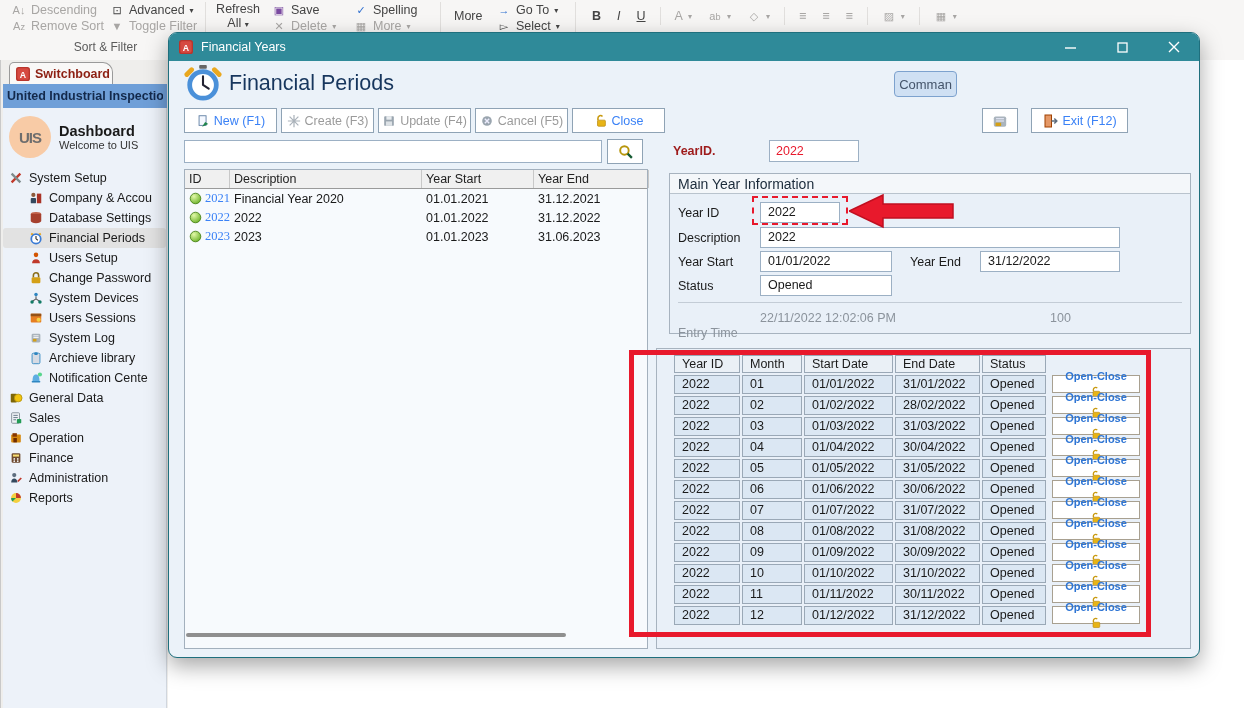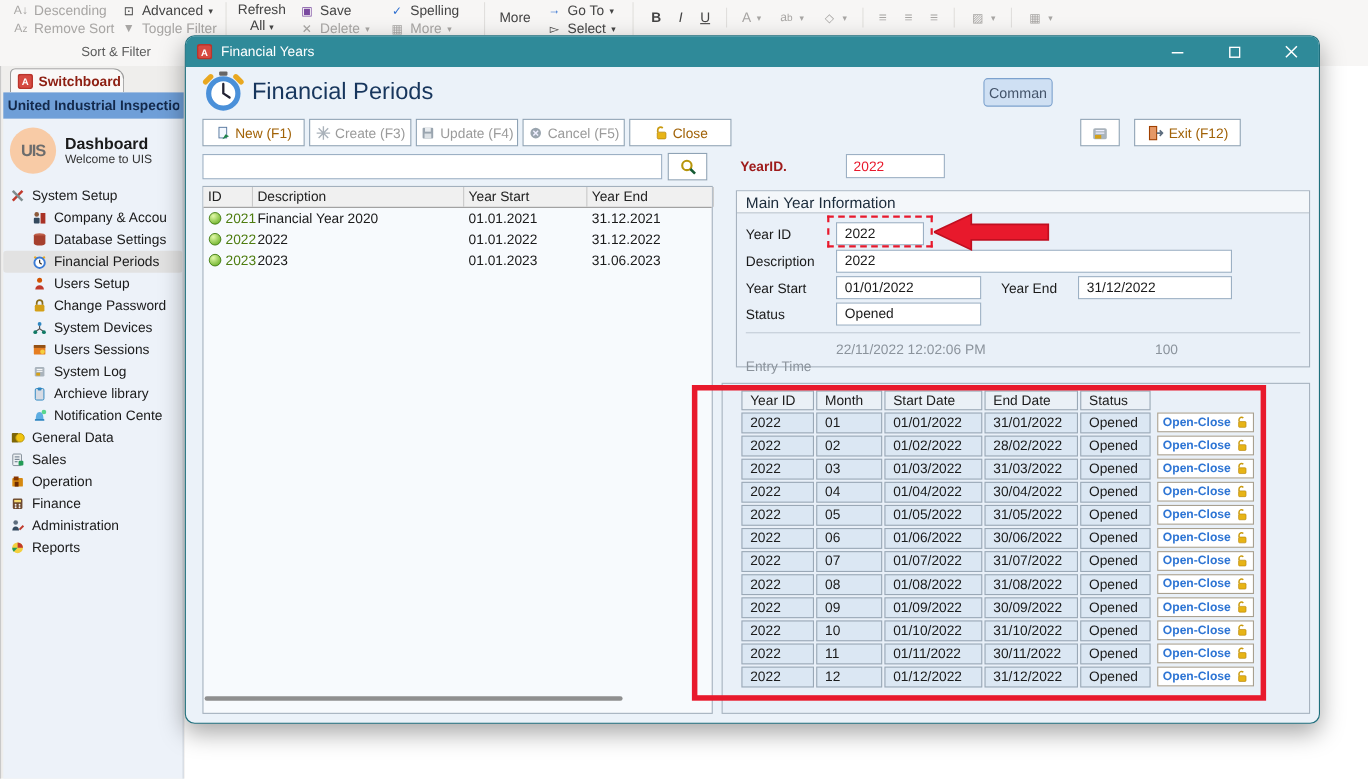--- a/index.html
+++ b/index.html
@@ -46,58 +46,58 @@
   #dialog { left:168px; top:32px; width:1032px; height:626px; background:#ebf2f9; border:1px solid #1f6f7d; border-radius:9px; box-shadow:0 8px 22px rgba(0,0,0,.35); z-index:5; }
   #titlebar { position:absolute; left:0; top:0; width:100%; height:28px; background:#2f8a99; border-radius:8px 8px 0 0; display:flex; align-items:center; padding:0 10px; gap:8px; }
   #titlebar .wt { color:#fff; font-size:12.5px; }
   #win-controls { position:absolute; right:14px; top:0; height:28px; display:flex; align-items:center; gap:30px; }
   .winbtn { width:22px; height:20px; display:flex; align-items:center; justify-content:center; }
 
   #page-head { position:absolute; left:15px; top:31px; display:flex; align-items:center; gap:7px; }
   #page-title { font-size:21.5px; color:#17365d; }
 
   .btn { background:#fff; border:1px solid #8fa3b5; display:flex; align-items:center; justify-content:center; gap:4px; font-size:12.5px; cursor:default; }
-  .btn .lbl-blue { color:#a16207; }
+  .btn .lbl-blue { color:#3b82f6; }
   .btn .lbl-gray { color:#9b9b9b; }
   #comman-btn { position:absolute; left:725px; top:38px; width:63px; height:26px; background:#cfe0f3; border:1px solid #7da2ce; border-radius:4px; font-size:13px; color:#44546a; display:flex; align-items:center; justify-content:center; }
   #toolbar { position:absolute; left:15px; top:75px; display:flex; gap:4px; }
   #toolbar .btn { width:93px; height:25px; }
   #log-btn { position:absolute; left:813px; top:75px; width:36px; height:25px; }
   #exit-btn { position:absolute; left:862px; top:75px; width:97px; height:25px; }
 
   #search-input { position:absolute; left:15px; top:107px; width:418px; height:23px; border:1px solid #9cb0c4; background:#fff; font-size:12.5px; padding:0 6px; font-family:inherit; }
   #search-btn { position:absolute; left:438px; top:106px; width:36px; height:25px; }
   #yearid-label { position:absolute; left:504px; top:111px; font-size:12.5px; font-weight:bold; color:#9e1b1b; }
   #yearid-field { position:absolute; left:600px; top:107px; width:90px; height:22px; border:1px solid #9cb0c4; background:#fff; color:#e8192c; font-size:12.5px; padding:0 6px; font-family:inherit; }
 
   
   #years-list { position:absolute; left:15px; top:136px; width:464px; height:480px; background:#f7fafd; border:1px solid #a3b0bd; }
   .years-head, .yrow { display:grid; grid-template-columns:45px 192px 112px 115px; }
   .years-head { background:#f0f0f0; border-bottom:1px solid #9a9a9a; }
   .years-head div { font-size:12.5px; color:#222; padding:2px 4px; border-right:1px solid #c8c8c8; height:18px; }
   .yrow { height:19px; align-items:center; }
   .yrow .c { font-size:12.5px; color:#1a1a1a; padding:0 4px; display:flex; align-items:center; gap:3px; }
-  .yrow .c.idc span.yr { color:#4d7c0f; }
+  .yrow .c.idc span.yr { color:#3b82f6;font-family:Liberation Serif, serif; }
   #years-scrollbar { position:absolute; left:17px; top:600px; width:380px; height:4px; background:#8f8f8f; border-radius:2px; }
 
   
   #main-info { position:absolute; left:500px; top:140px; width:522px; height:161px; border:1px solid #a7b3bf; background:#e9f0f8; }
   #main-info .box-title { height:20px; background:#f4f7fa; border-bottom:1px solid #b9c3cd; font-size:14px; color:#1a2a3a; padding:2px 8px; }
   .frow { position:absolute; font-size:12.5px; color:#1a1a1a; }
   .fld { position:absolute; background:#fff; border:1px solid #9cb0c4; font-size:12.5px; color:#1a1a1a; padding:2px 7px; height:21px; }
   #mi-divider { position:absolute; left:8px; top:128px; width:504px; height:1px; background:#c3ccd6; }
   .gray-t { color:#8b939c; font-size:12.5px; position:absolute; }
 
   
   #periods-box { position:absolute; left:487px; top:315px; width:535px; height:301px; border:1px solid #a7b3bf; background:#e9f0f8; }
   .p-head-wrap, .prow-wrap { position:relative; display:flex; gap:6px; margin-bottom:2px; }
   .p-grid { display:grid; grid-template-columns:66px 60px 89px 85px 64px; gap:2px; }
   .p-grid .pc { background:#dbe7f3; border:1px solid #9aa8b6; font-size:12.5px; color:#1a1a1a; padding:1px 7px; height:19px; }
   .p-head-wrap .pc { background:#eaf0f6; font-size:12.5px; height:18px; }
-  .oc-btn { width:88px; height:18px; background:#fff; border:1px solid #a8a090; display:flex; align-items:center; justify-content:center; gap:4px; font-size:11px; font-weight:bold; color:#2e75d4; }
+  .oc-btn { width:88px; height:18px; background:#fff; border:1px solid #a8a090; display:flex; align-items:center; justify-content:center; gap:4px; font-size:11px; font-weight:bold; color:#2e75d4;flex-direction:column; }
   #periods-table { position:absolute; left:17px; top:6px; }
 
   
   .annot { z-index:9; pointer-events:none; }
   #red-rect { position:absolute; left:460px; top:317px; width:522px; height:287px; border:5px solid #e8192c; }
   #red-dashed { position:absolute; left:583px; top:163px; width:96px; height:29px; border:2px dashed #e8192c; }
   #red-arrow { position:absolute; left:680px; top:160px; width:106px; height:36px; }
 
   #bottom-strip { left:168px; top:660px; width:1076px; height:48px; background:#fff; }
 </style>

